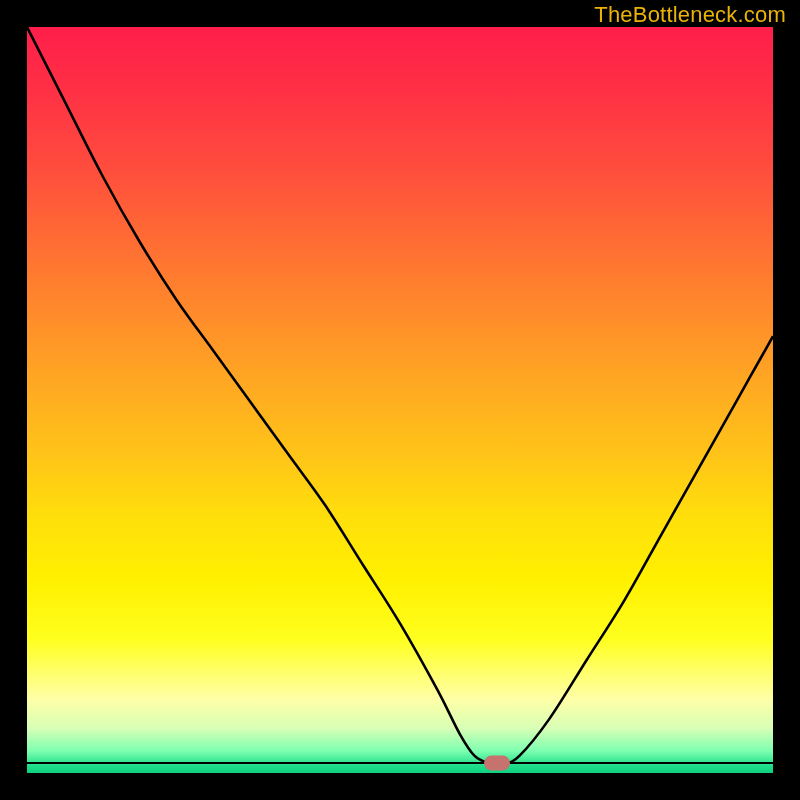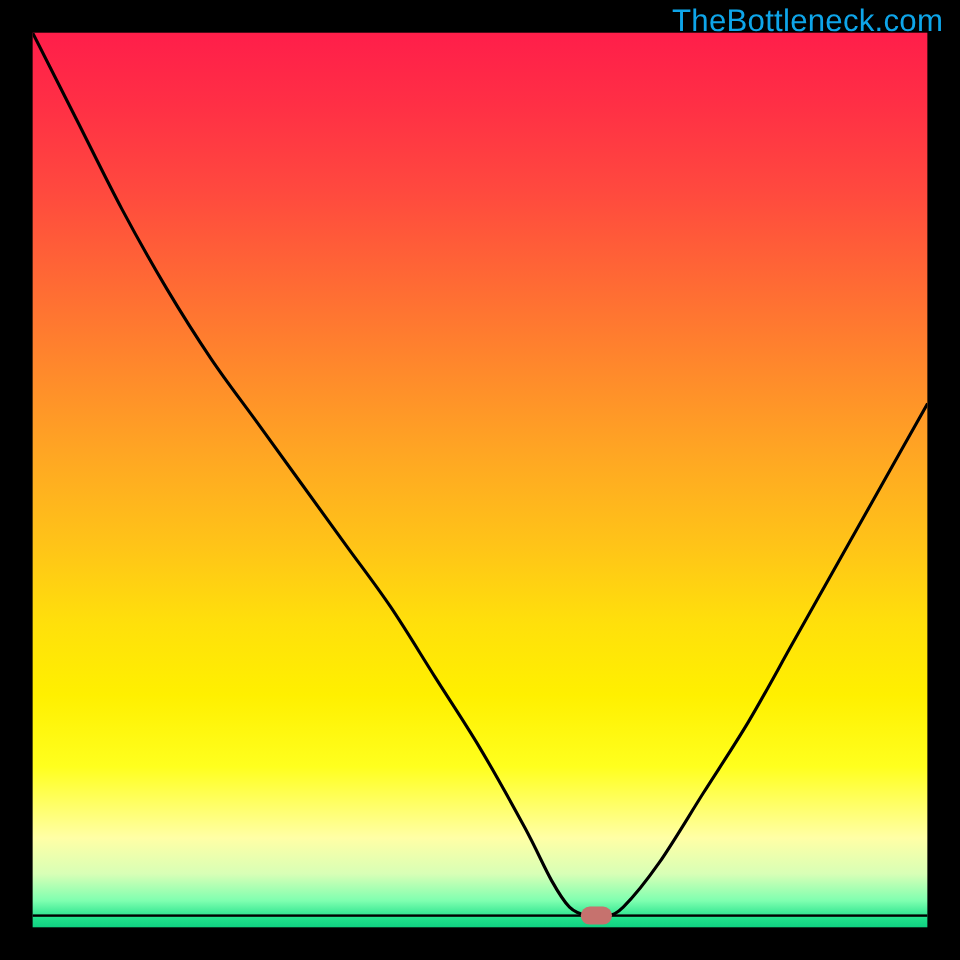--- a/index.html
+++ b/index.html
@@ -14,22 +14,22 @@
   .frame {
     position: relative;
     width: 800px;
     height: 800px;
     background: #000;
   }
   .watermark {
     position: absolute;
     top: 2px;
     right: 14px;
-    color: #0ea5e9;
-    font-size: 26px;
+    color: #eab308;
+    font-size: 22px;
     font-weight: 500;
     letter-spacing: 0.2px;
     z-index: 5;
   }
   .plot {
     position: absolute;
     left: 27px;
     top: 27px;
     width: 746px;
     height: 746px;

